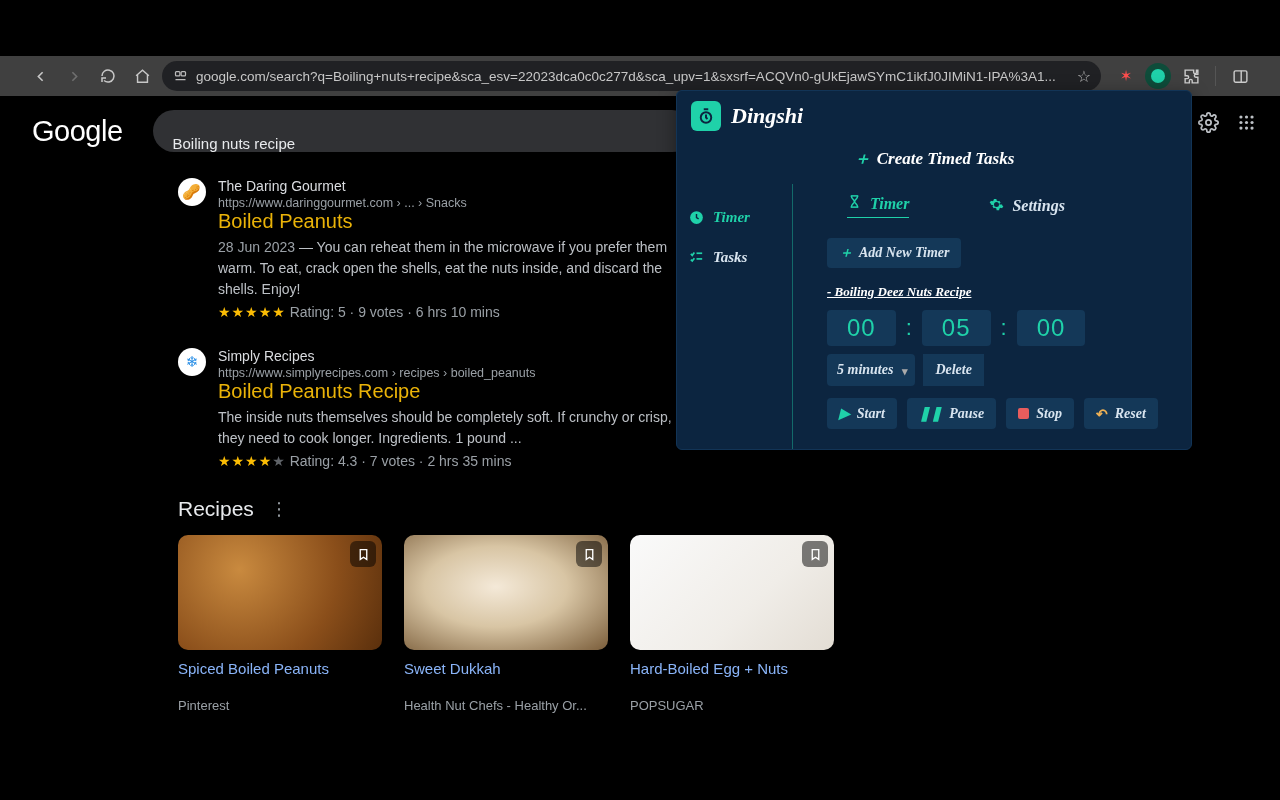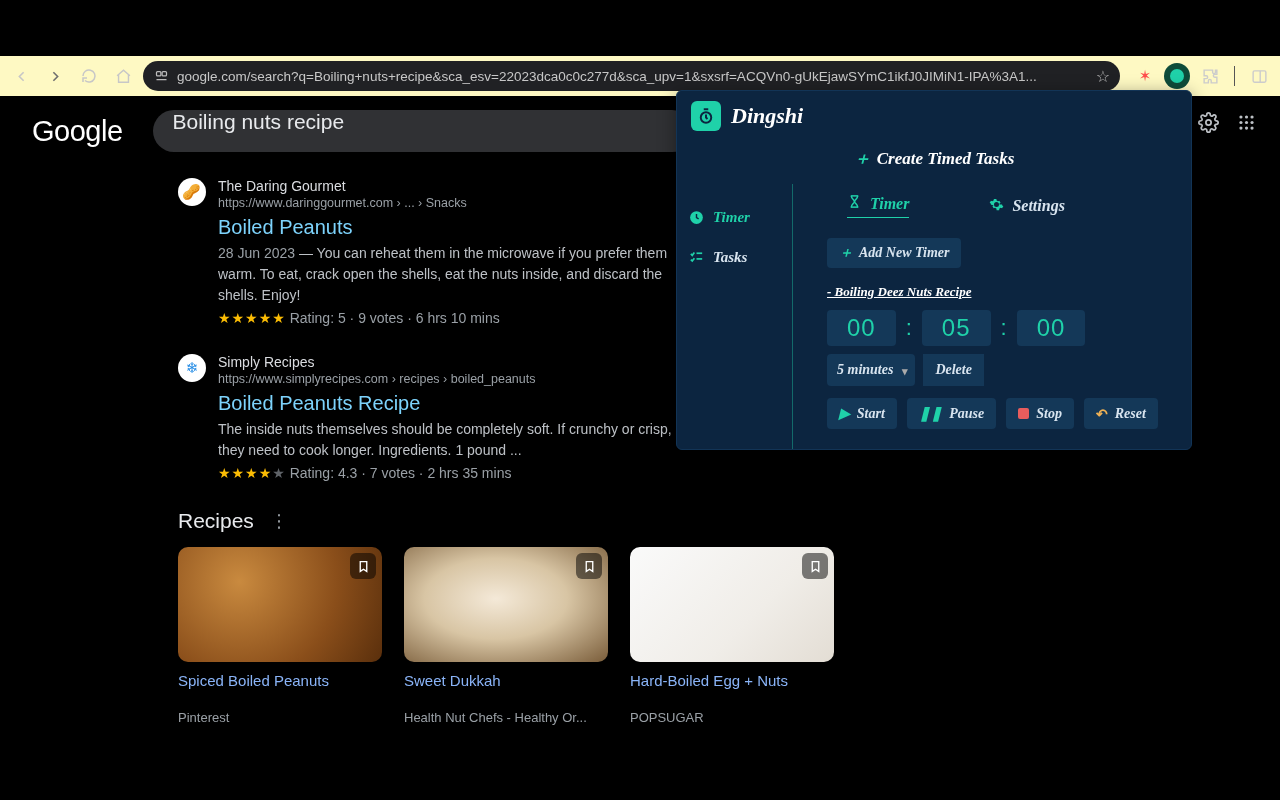--- a/index.html
+++ b/index.html
@@ -8,22 +8,22 @@
     background: #000;
     font-family: Arial, sans-serif;
     color: #e8eaed;
     overflow: hidden;
     position: relative;
   }
   
   .chrome-top { height: 56px; background: #000; }
   .chrome-toolbar {
     display: flex; align-items: center; gap: 6px;
-    height: 40px; padding: 0 7px;
-    background: #fef9c3;
+    height: 40px; padding: 0 26px;
+    background: #404040;
   }
   .circle-btn {
     width: 28px; height: 28px; border-radius: 50%;
     display: flex; align-items: center; justify-content: center;
     color: #c7c7c7; cursor: pointer;
   }
   .circle-btn.dim { color: #6f6f6f; }
   .addr-bar {
     flex: 1; height: 30px; border-radius: 15px;
     background: #202124; display: flex; align-items: center;
@@ -50,43 +50,43 @@
     padding: 14px 28px 8px 32px;
     position: relative;
   }
   .g-logo {
     font-family: 'Product Sans', Arial, sans-serif;
     font-size: 29px; font-weight: 500; color:#fff;
     letter-spacing: -0.5px;
   }
   .g-search {
     flex: 0 0 540px; height: 42px; border-radius: 22px;
-    background: #303134; display:flex; align-items:flex-start;
-    padding: 0 20px; color:#e8eaed; font-size:21px;
+    background: #303134; display:flex; align-items:flex-end;
+    padding: 0 20px; color:#e8eaed; font-size:15px;
   }
   .g-right { position:absolute; right:22px; top:14px; display:flex; gap:14px; align-items:center; color:#bdc1c6; }
   .gear, .apps {
     width:24px; height:24px; display:flex; align-items:center; justify-content:center; font-size:19px; cursor:pointer;
   }
 
   
   .results { padding: 18px 0 0 178px; width: 700px; }
   .result { margin-bottom: 28px; }
   .r-head { display:flex; gap:12px; align-items:flex-start; }
   .favicon {
     width:28px; height:28px; border-radius:50%;
     display:flex; align-items:center; justify-content:center;
     flex-shrink:0; font-size:15px;
   }
   .fav-dg { background:#fff; color:#8a5a2b; }
   .fav-sr { background:#fff; color:#2a8fe6; }
   .r-site { font-size:14px; color:#dadce0; }
   .r-url  { font-size:12.5px; color:#9aa0a6; margin-top:2px; }
   .r-more { color:#9aa0a6; font-size:18px; margin-left:6px; cursor:pointer; line-height:1; }
-  .r-title { color:#7dd3fc; font-size:20px; margin-top:6px; cursor:pointer; }
+  .r-title { color:#eab308; font-size:20px; cursor:pointer; }
   .r-snip, .r-meta { font-size:14px; color:#bdc1c6; line-height:1.5; margin-top:4px; }
   .r-date { color:#9aa0a6; }
   .r-stars { color:#fbbc04; font-size:14px; letter-spacing:1px; }
   .r-stars .off { color:#5f6368; }
   .r-rating-line { font-size:14px; color:#9aa0a6; margin-top:4px; }
 
   
   .recipes-head { display:flex; align-items:center; gap:10px; margin-top:16px; margin-bottom:14px; }
   .recipes-head h2 { font-size:21px; font-weight:400; color:#e8eaed; }
   .cards { display:flex; gap:22px; }

